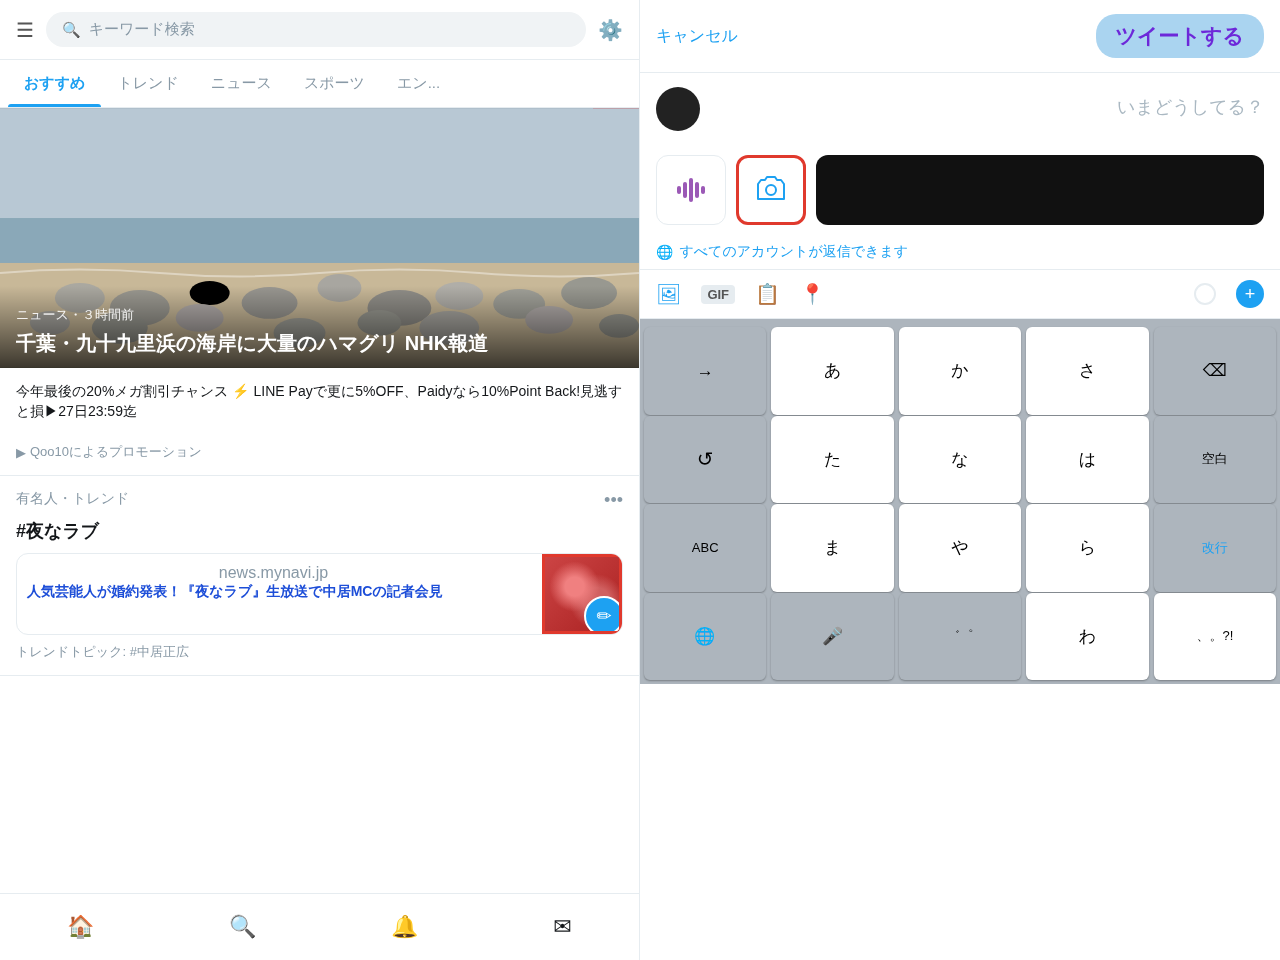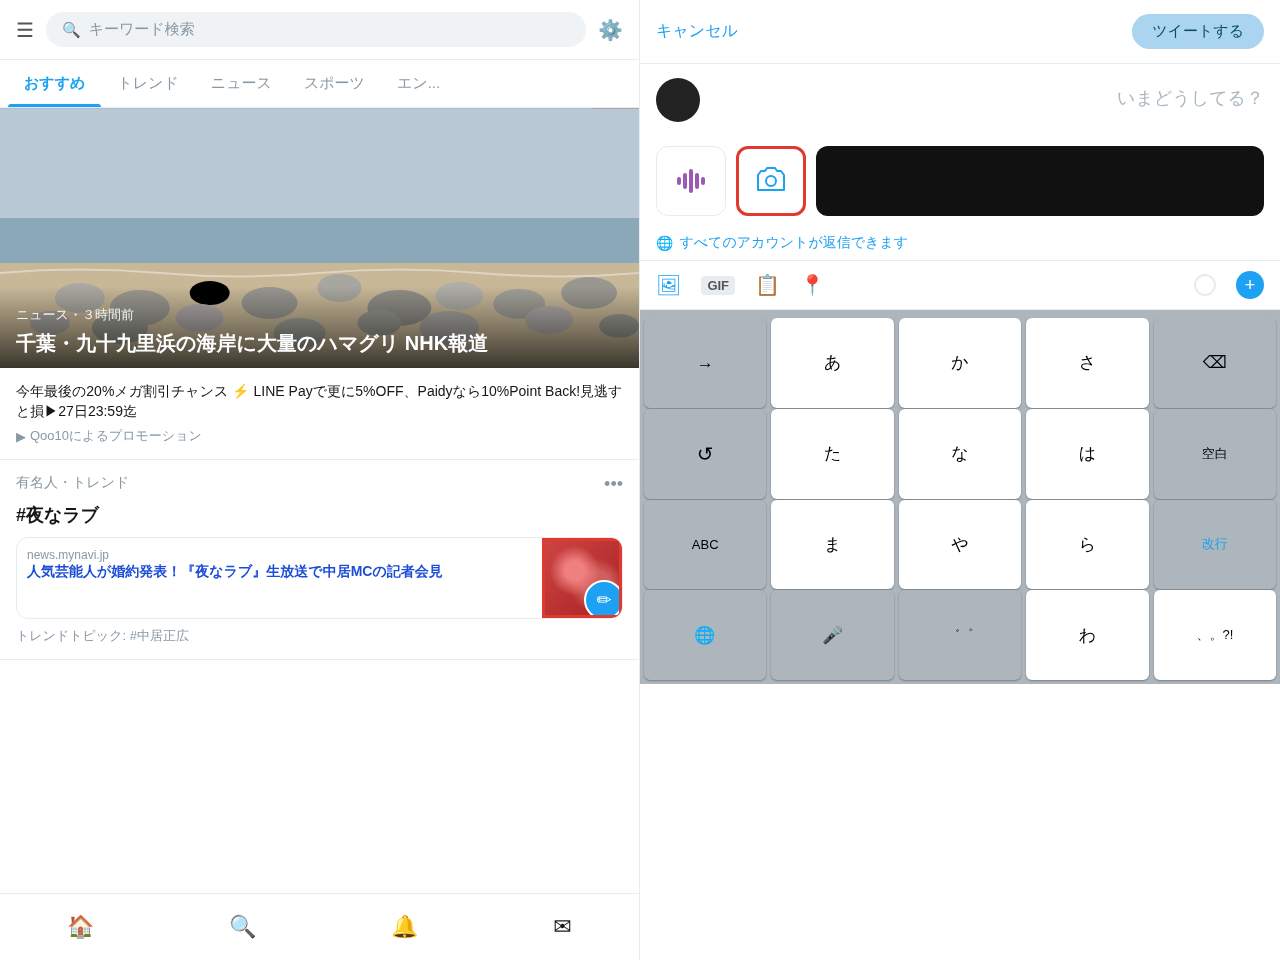--- a/index.html
+++ b/index.html
@@ -142,21 +142,21 @@
       display: flex;
       align-items: center;
       gap: 6px;
       margin-bottom: 4px;
     }
 
     .feed-item-body {
       font-size: 14px;
       color: #14171a;
       line-height: 1.4;
-      margin-bottom: 6px;
+      margin-bottom: 22px;
     }
 
     .feed-item-source {
       font-size: 13px;
       color: #8899a6;
       display: flex;
       align-items: center;
       gap: 4px;
     }
 
@@ -197,22 +197,23 @@
       border-radius: 12px;
       overflow: hidden;
     }
 
     .trend-card-content {
       flex: 1;
       padding: 10px;
     }
 
     .trend-card-site {
-      font-size: 12px;
+      font-size: 16px;
       color: #8899a6;
+      text-align: center;
     }
 
     .trend-card-title {
       font-size: 14px;
       color: #1d4ed8;
       font-weight: 700;
       line-height: 1.3;
     }
 
     .trend-card-image {
@@ -292,26 +293,26 @@
     .cancel-btn {
       color: #1da1f2;
       font-size: 16px;
       cursor: pointer;
       background: none;
       border: none;
     }
 
     .tweet-btn {
       background: #aad4f0;
-      color: #0c4a6e;
+      color: #6d28d9;
       border: none;
       border-radius: 20px;
       padding: 8px 20px;
-      font-size: 15px;
-      font-weight: normal;
+      font-size: 21px;
+      font-weight: bold;
       cursor: pointer;
     }
 
     .tweet-compose {
       display: flex;
       padding: 14px 16px;
       gap: 10px;
       flex: 0 0 auto;
     }
 

